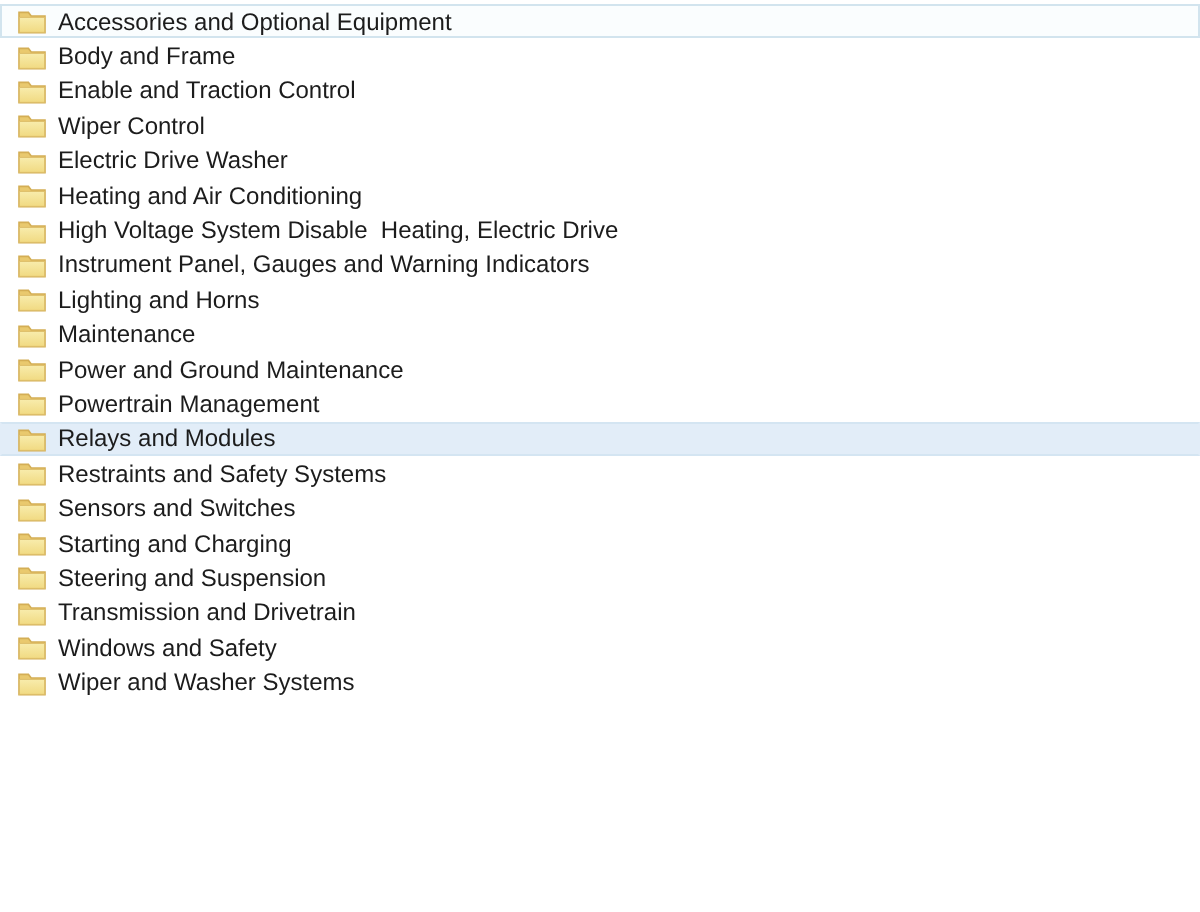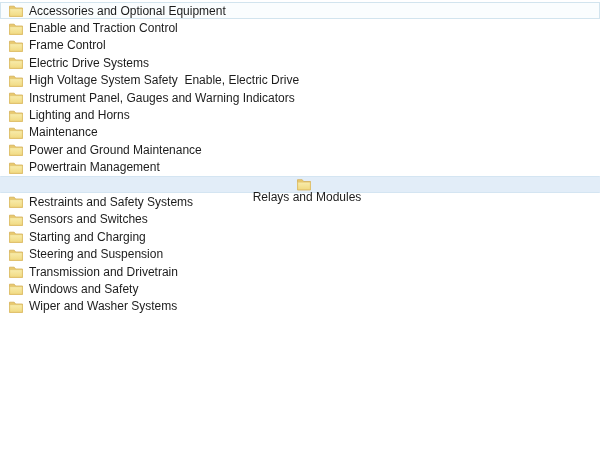--- a/index.html
+++ b/index.html
@@ -27,21 +27,20 @@
     cursor: default;
   }
   .row.focused {
     background: #FAFDFE;
     border: 1px solid #D2E4EE;
   }
   .row.selected {
     background: #E2EDF8;
     border-top: 1px solid #D4E5F2;
     border-bottom: 1px solid #D4E5F2;
-    flex-direction: column;
   }
   .folder {
     width: 14px;
     height: 13px;
     flex: 0 0 14px;
   }
   .label {
     margin-left: 6px;
     font-size: 12px;
     color: #1C1C1C;
@@ -68,48 +67,60 @@
 <div class="app">
   <div class="tree">
 
     <div class="row focused">
       <svg class="folder">
           <use href="#folder-sym"></use>
         </svg>
       <span class="label">Accessories and Optional Equipment</span>
     </div>
 
+    <div class="row">
+      <svg class="folder">
+          <use href="#folder-sym"></use>
+        </svg>
+      <span class="label">Body and Frame</span>
+    </div>
 
     <div class="row">
       <svg class="folder">
           <use href="#folder-sym"></use>
         </svg>
       <span class="label">Enable and Traction Control</span>
     </div>
 
     <div class="row">
       <svg class="folder">
           <use href="#folder-sym"></use>
         </svg>
-      <span class="label">Frame Control</span>
-    </div>
-
-    <div class="row">
-      <svg class="folder">
-          <use href="#folder-sym"></use>
-        </svg>
-      <span class="label">Electric Drive Systems</span>
-    </div>
-
-
-    <div class="row">
-      <svg class="folder">
-          <use href="#folder-sym"></use>
-        </svg>
-      <span class="label">High Voltage System Safety  Enable, Electric Drive</span>
+      <span class="label">Wiper Control</span>
+    </div>
+
+    <div class="row">
+      <svg class="folder">
+          <use href="#folder-sym"></use>
+        </svg>
+      <span class="label">Electric Drive Washer</span>
+    </div>
+
+    <div class="row">
+      <svg class="folder">
+          <use href="#folder-sym"></use>
+        </svg>
+      <span class="label">Heating and Air Conditioning</span>
+    </div>
+
+    <div class="row">
+      <svg class="folder">
+          <use href="#folder-sym"></use>
+        </svg>
+      <span class="label">High Voltage System Disable  Heating, Electric Drive</span>
     </div>
 
     <div class="row">
       <svg class="folder">
           <use href="#folder-sym"></use>
         </svg>
       <span class="label">Instrument Panel, Gauges and Warning Indicators</span>
     </div>
 
     <div class="row">

